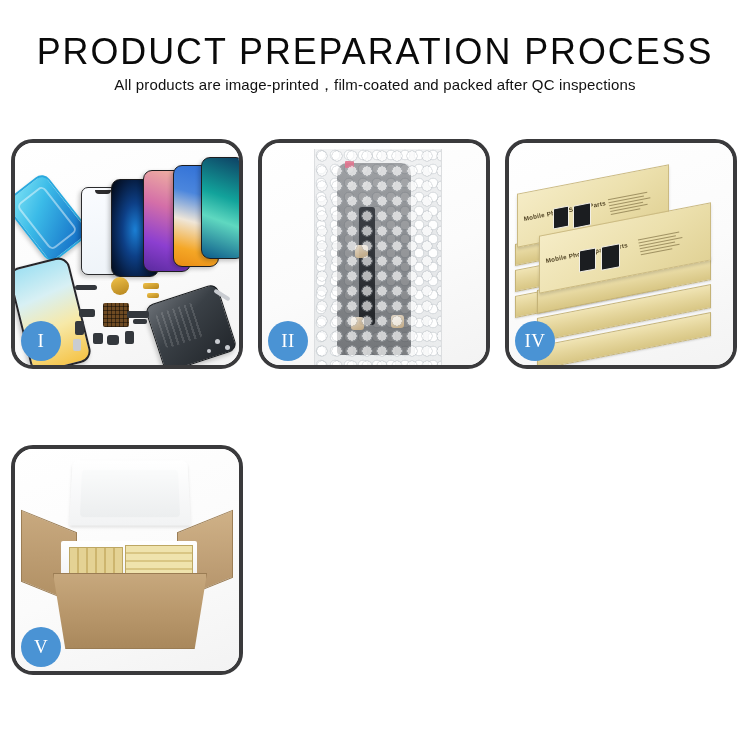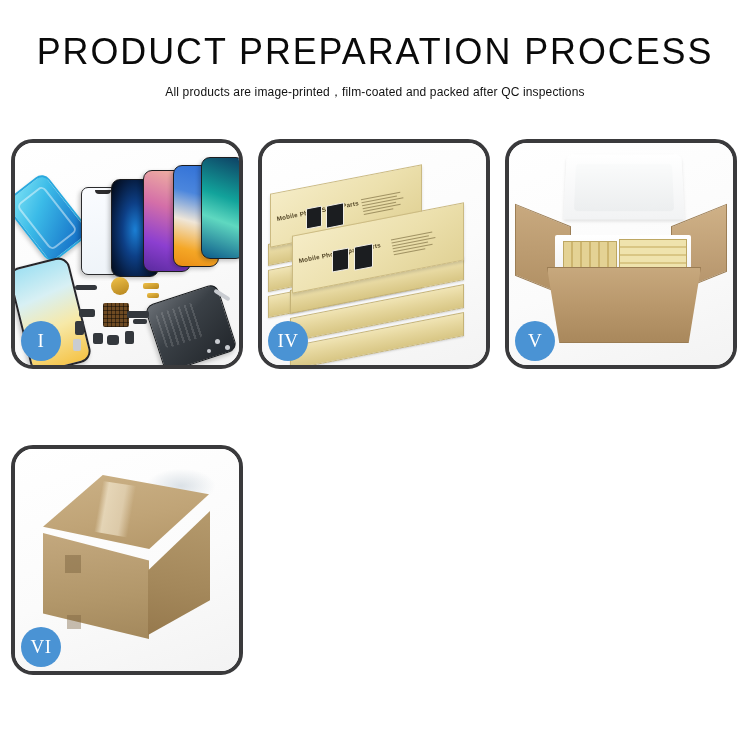--- a/index.html
+++ b/index.html
@@ -26,25 +26,24 @@
     font-size: 37px;
     font-weight: 500;
     letter-spacing: 2.0px;
     color: #0a0a0a;
     line-height: 44px;
     white-space: nowrap;
     transform: scaleX(0.97);
   }
   .page-subtitle {
     font-family: "Liberation Sans", sans-serif;
-    font-size: 12px;
+    font-size: 15px;
     font-weight: 400;
     color: #111111;
     line-height: 22px;
-    margin-top: 7px;
     letter-spacing: 0.15px;
     white-space: nowrap;
   }
 
   
   .grid {
     position: absolute;
     top: 139px;
     left: 11px;
     width: 728px;
@@ -410,20 +409,34 @@
         <div class="part" style="left:118px;top:176px;width:14px;height:5px;"></div>
         <div class="part light" style="left:198px;top:150px;width:18px;height:4px;transform:rotate(32deg);"></div>
         <div class="part light circle" style="left:200px;top:196px;width:5px;height:5px;"></div>
         <div class="part light circle" style="left:210px;top:202px;width:5px;height:5px;"></div>
         <div class="part light circle" style="left:192px;top:206px;width:4px;height:4px;"></div>
       </div>
     </div>
     <div class="badge">I</div>
   </div>
 
+  <div class="panel">
+    <div class="panel-inner">
+      <div class="bubble-bag">
+        <div class="bag-screen"></div>
+        <div class="bag-pink"></div>
+        <div class="bag-flex"></div>
+        <div class="bag-connector" style="left:40px;top:96px;"></div>
+        <div class="bag-connector" style="left:36px;top:168px;"></div>
+        <div class="bag-connector" style="left:76px;top:166px;"></div>
+        <div class="bubble-overlay"></div>
+      </div>
+    </div>
+    <div class="badge">II</div>
+  </div>
 
 
   <div class="panel">
     <div class="panel-inner">
       <div class="stack">
 
         <div class="sbox" style="left:0px;top:72px;width:152px;height:20px;transform:skewY(-11deg);"></div>
         <div class="sbox" style="left:0px;top:98px;width:152px;height:20px;transform:skewY(-11deg);"></div>
         <div class="sbox" style="left:0px;top:124px;width:152px;height:20px;transform:skewY(-11deg);"></div>
         <div class="sbox" style="left:22px;top:116px;width:172px;height:22px;transform:skewY(-11deg);"></div>
@@ -466,26 +479,14 @@
       <div class="c5-flapL"></div>
       <div class="c5-flapR"></div>
       <div class="c5-foam-tray"></div>
       <div class="c5-gold-left"></div>
       <div class="c5-gold-right"></div>
       <div class="c5-body"></div>
     </div>
     <div class="badge">V</div>
   </div>
 
-  <div class="panel">
-    <div class="panel-inner">
-      <div class="c6-shadow"></div>
-      <div class="c6-top"></div>
-      <div class="c6-tape"></div>
-      <div class="c6-left"></div>
-      <div class="c6-right"></div>
-      <div class="c6-mark1"></div>
-      <div class="c6-mark2"></div>
-    </div>
-    <div class="badge">VI</div>
-  </div>
 
 </div>
 
 </body></html>

